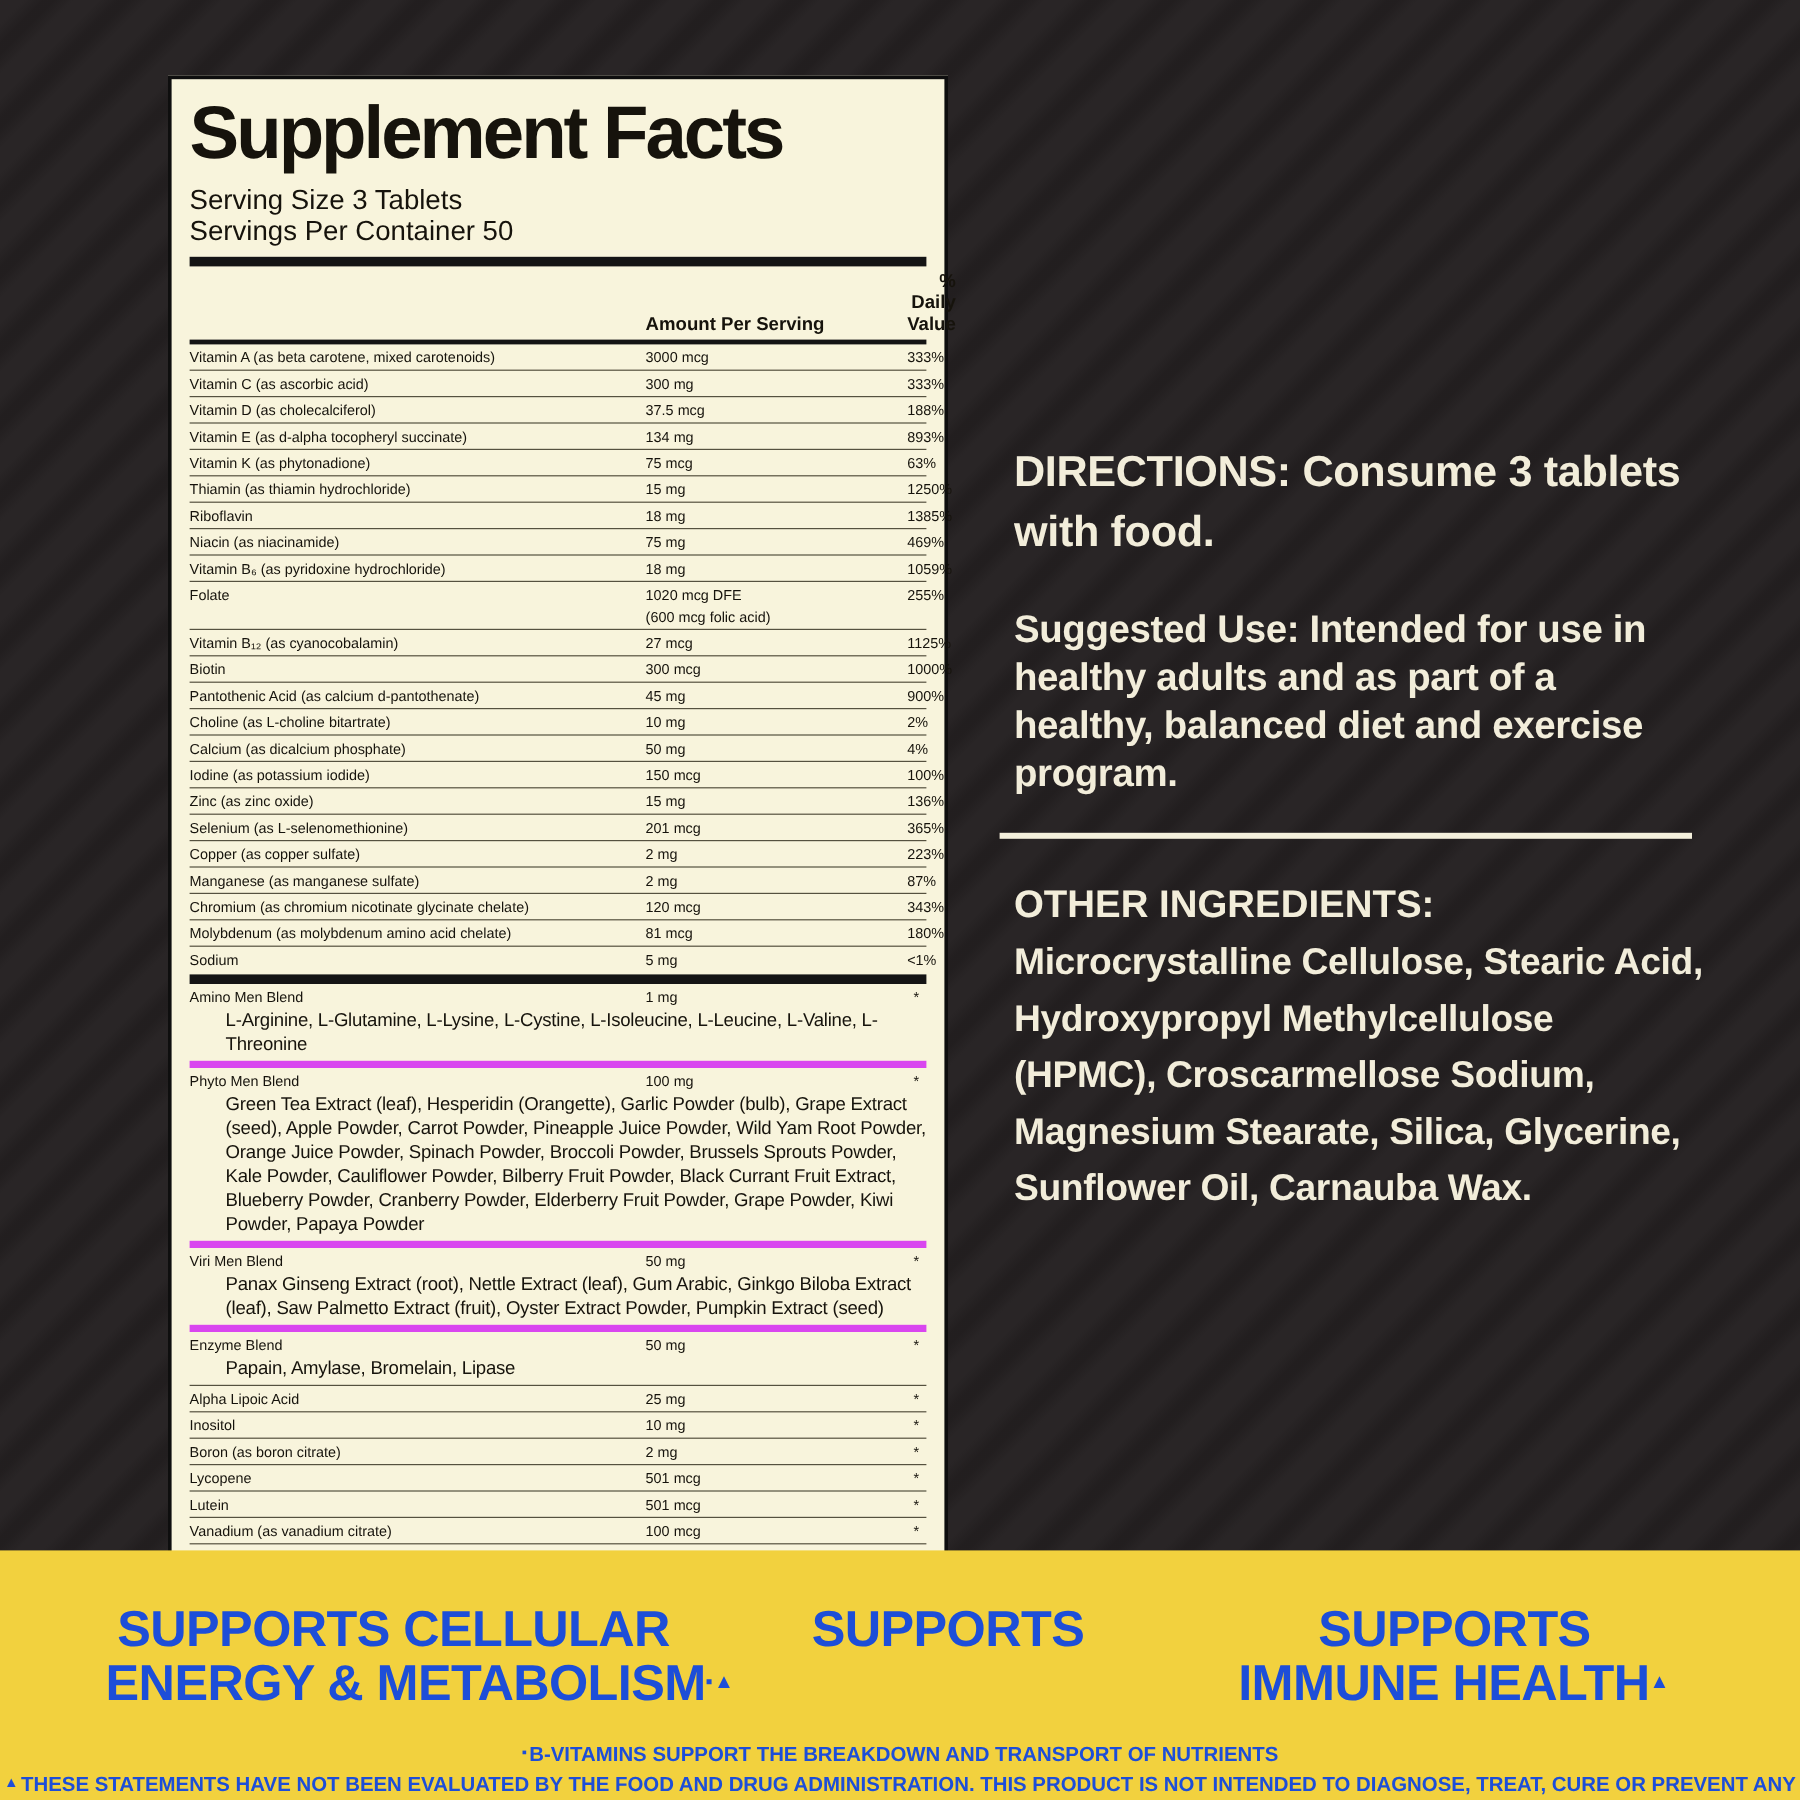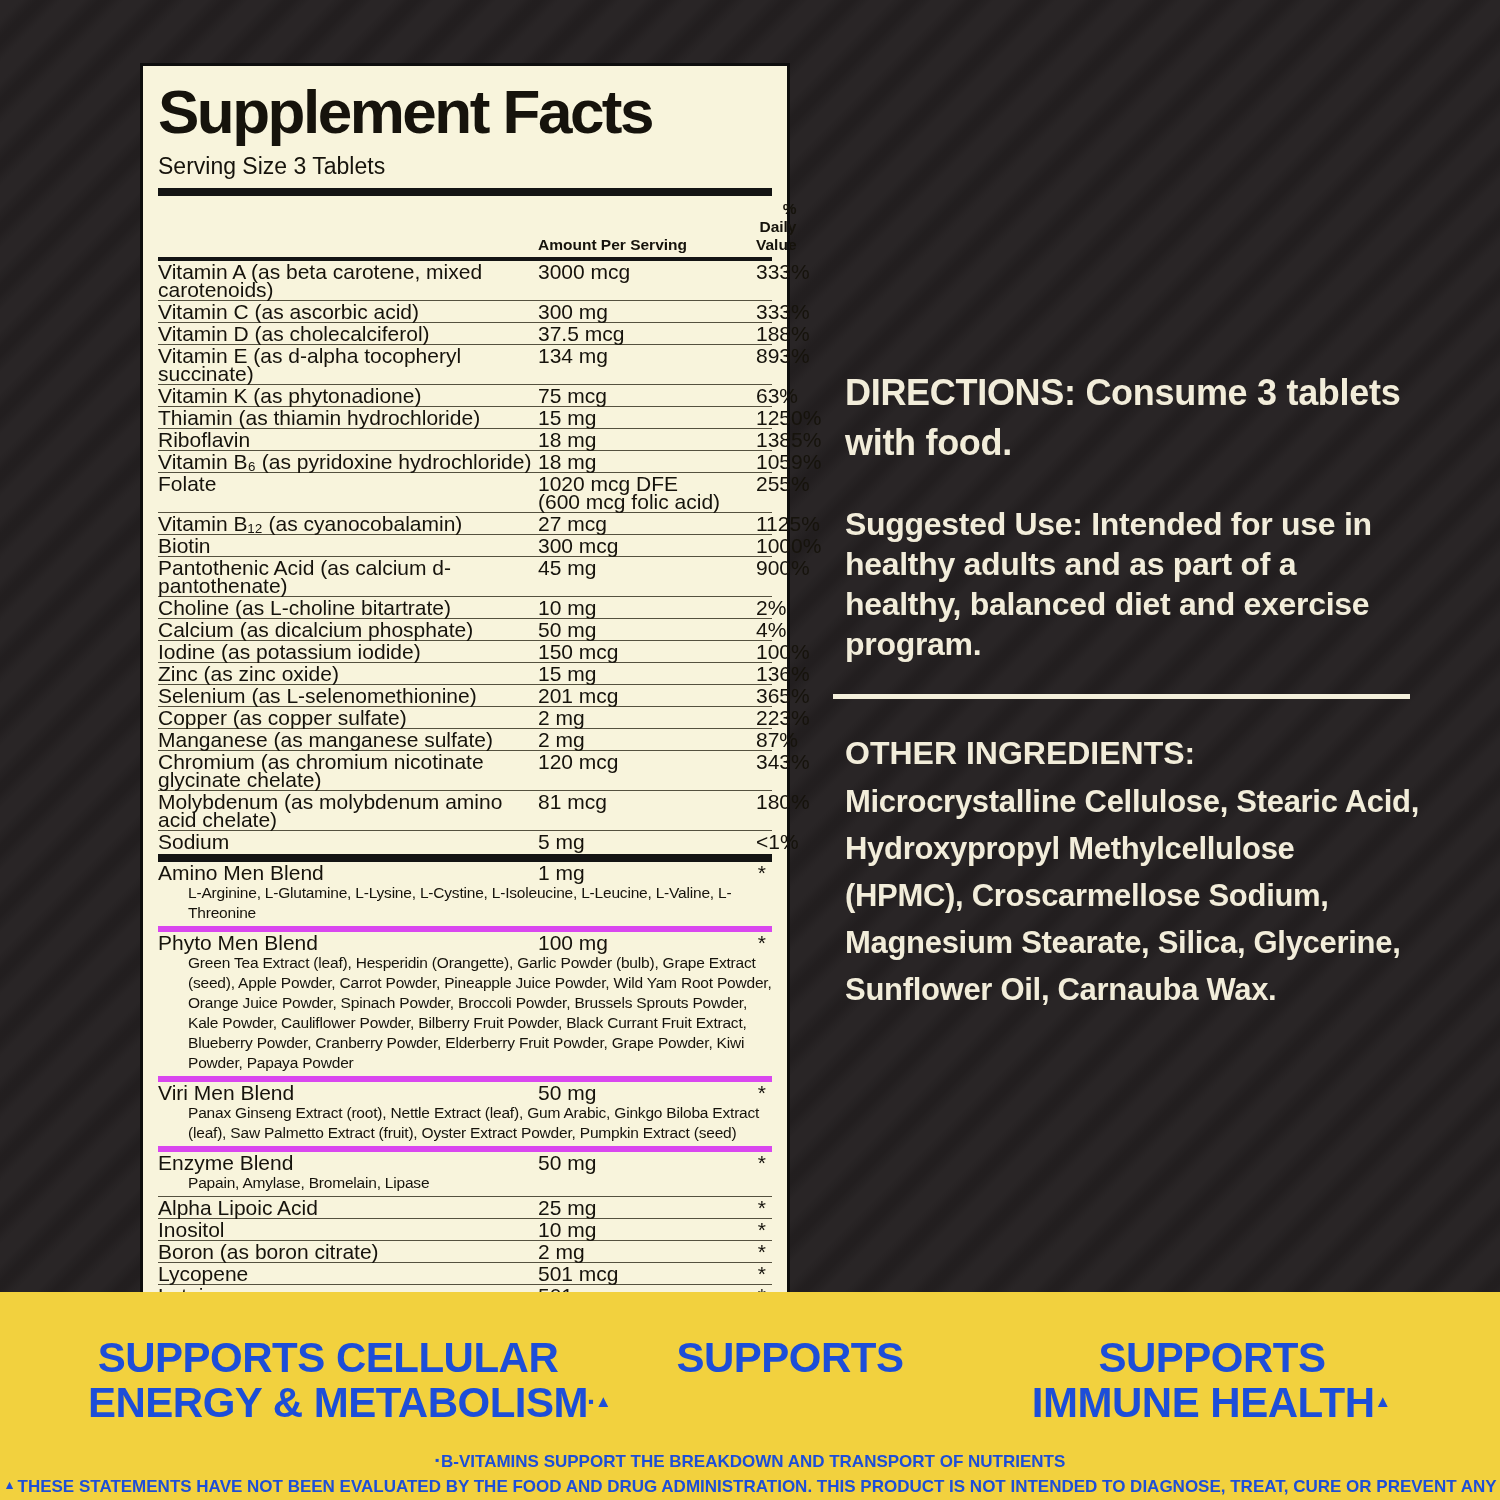--- a/index.html
+++ b/index.html
@@ -20,21 +20,21 @@
   .serv{font-size:23px;line-height:26px;font-weight:400;}
   .bar{background:#141414;}
   .bar.thick{height:8px;margin-top:9px;}
   .bar.med{height:4px;}
   .bar.bot{height:8px;margin-top:2px;}
   .headrow{display:grid;grid-template-columns:380px 218px 1fr;align-items:end;
     font-weight:700;font-size:15.5px;padding:4px 0 3px;}
   .headrow .ca{grid-column:2;}
   .headrow .cd{grid-column:3;text-align:right;padding-right:5px;}
   .nrow{display:grid;grid-template-columns:380px 218px 1fr;
-    font-size:21px;line-height:18px;padding:2px 0 1px;border-top:1px solid #55513f;}
+    font-size:12px;line-height:18px;padding:2px 0 1px;border-top:1px solid #55513f;}
   #rows-main .nrow:first-child{border-top:none;}
   .nrow .a{white-space:pre-line;}
   .nrow .d{text-align:right;padding-right:6px;}
   .blend{border-top:6px solid #d946ef;padding-bottom:3px;}
   #blends .blend:first-child{border-top:none;}
   .blend .nrow{border-top:none;}
   .sub{padding-left:30px;font-size:15.5px;letter-spacing:-0.2px;line-height:20px;}
   #rows-extra .nrow:first-child{border-top:1px solid #55513f;}
   .dvnote{font-size:16px;padding-top:7px;}
 
@@ -60,20 +60,21 @@
   .notes .nmark{font-size:0.72em;vertical-align:0.28em;padding-right:2px;}
 </style>
 </head>
 <body>
 
 <div class="page">
 
   <section class="facts">
     <h1>Supplement Facts</h1>
     <div class="serv">Serving Size 3 Tablets</div>
+    <div class="serv">Servings Per Container 50</div>
     <div class="bar thick"></div>
     <div class="headrow">
       <span class="ca">Amount Per Serving</span>
       <span class="cd">% Daily Value</span>
     </div>
     <div class="bar med"></div>
     <div id="rows-main">
         <div class="nrow">
           <span class="n">Vitamin A (as beta carotene, mixed carotenoids)</span>
           <span class="a">3000 mcg</span>
@@ -101,20 +102,25 @@
         </div>
         <div class="nrow">
           <span class="n">Thiamin (as thiamin hydrochloride)</span>
           <span class="a">15 mg</span>
           <span class="d">1250%</span>
         </div>
         <div class="nrow">
           <span class="n">Riboflavin</span>
           <span class="a">18 mg</span>
           <span class="d">1385%</span>
+        </div>
+        <div class="nrow">
+          <span class="n">Niacin (as niacinamide)</span>
+          <span class="a">75 mg</span>
+          <span class="d">469%</span>
         </div>
         <div class="nrow">
           <span class="n">Vitamin B₆ (as pyridoxine hydrochloride)</span>
           <span class="a">18 mg</span>
           <span class="d">1059%</span>
         </div>
         <div class="nrow">
           <span class="n">Folate</span>
           <span class="a">1020 mcg DFE
 (600 mcg folic acid)</span>

